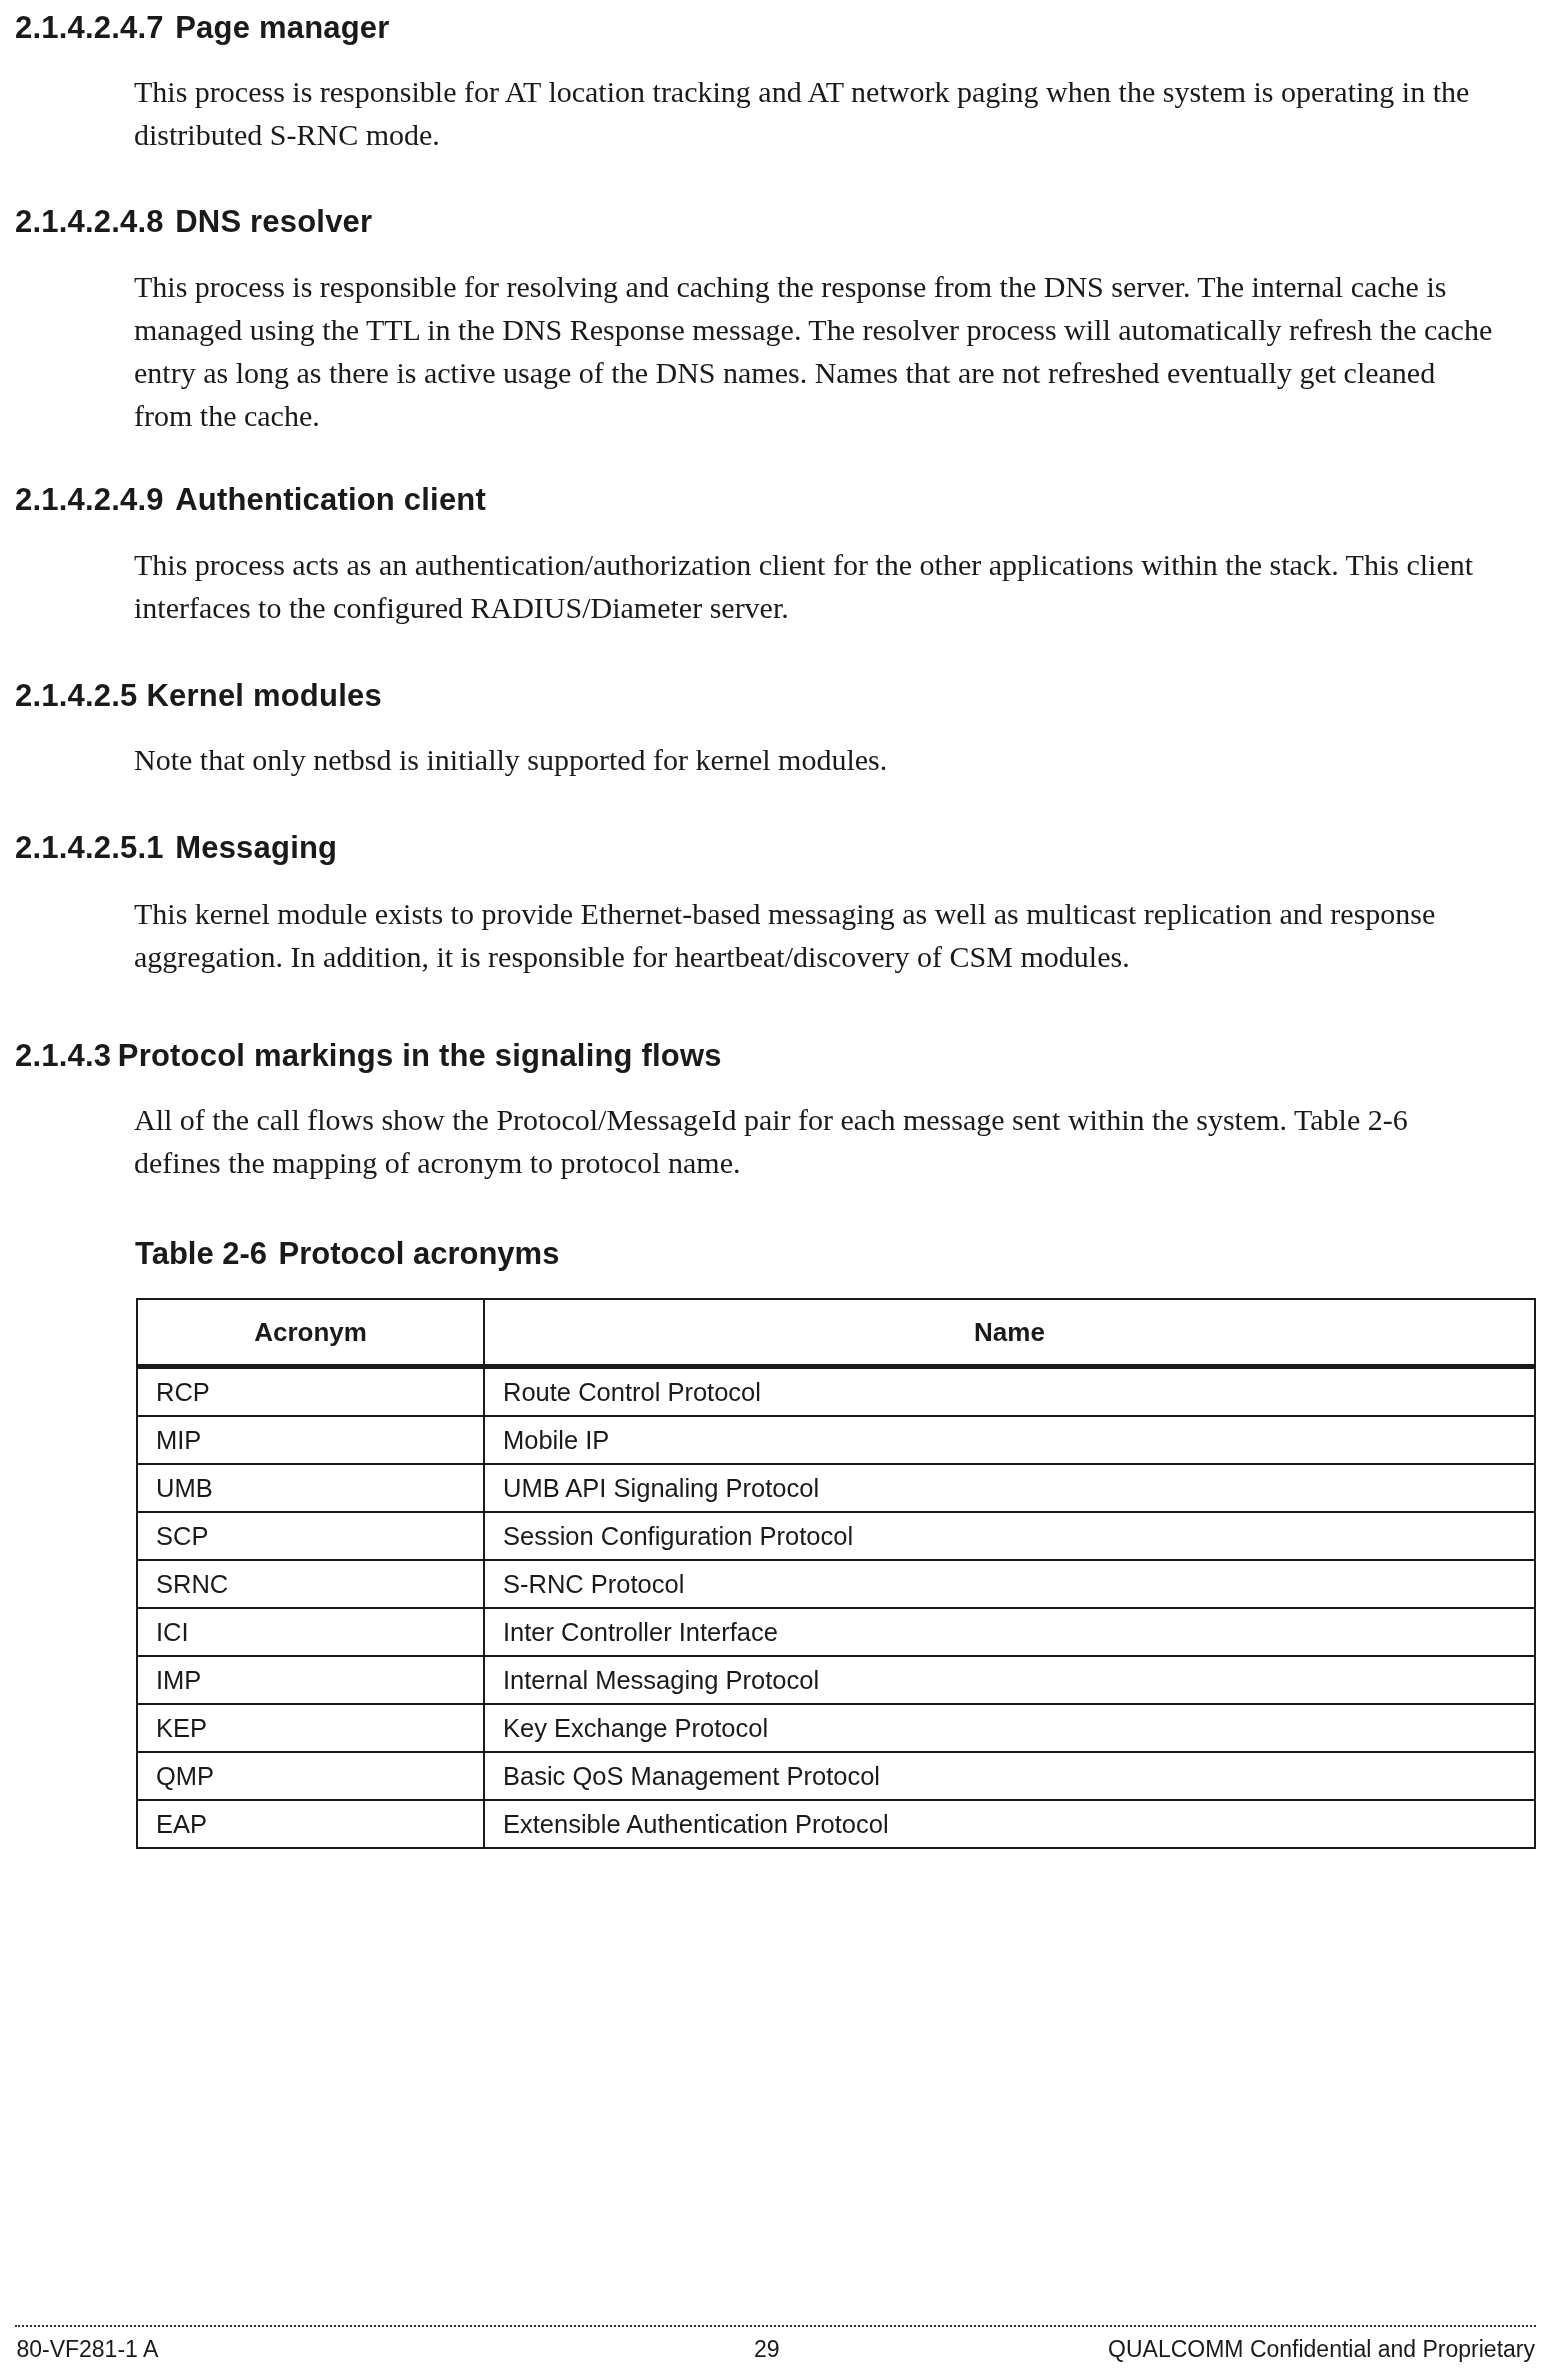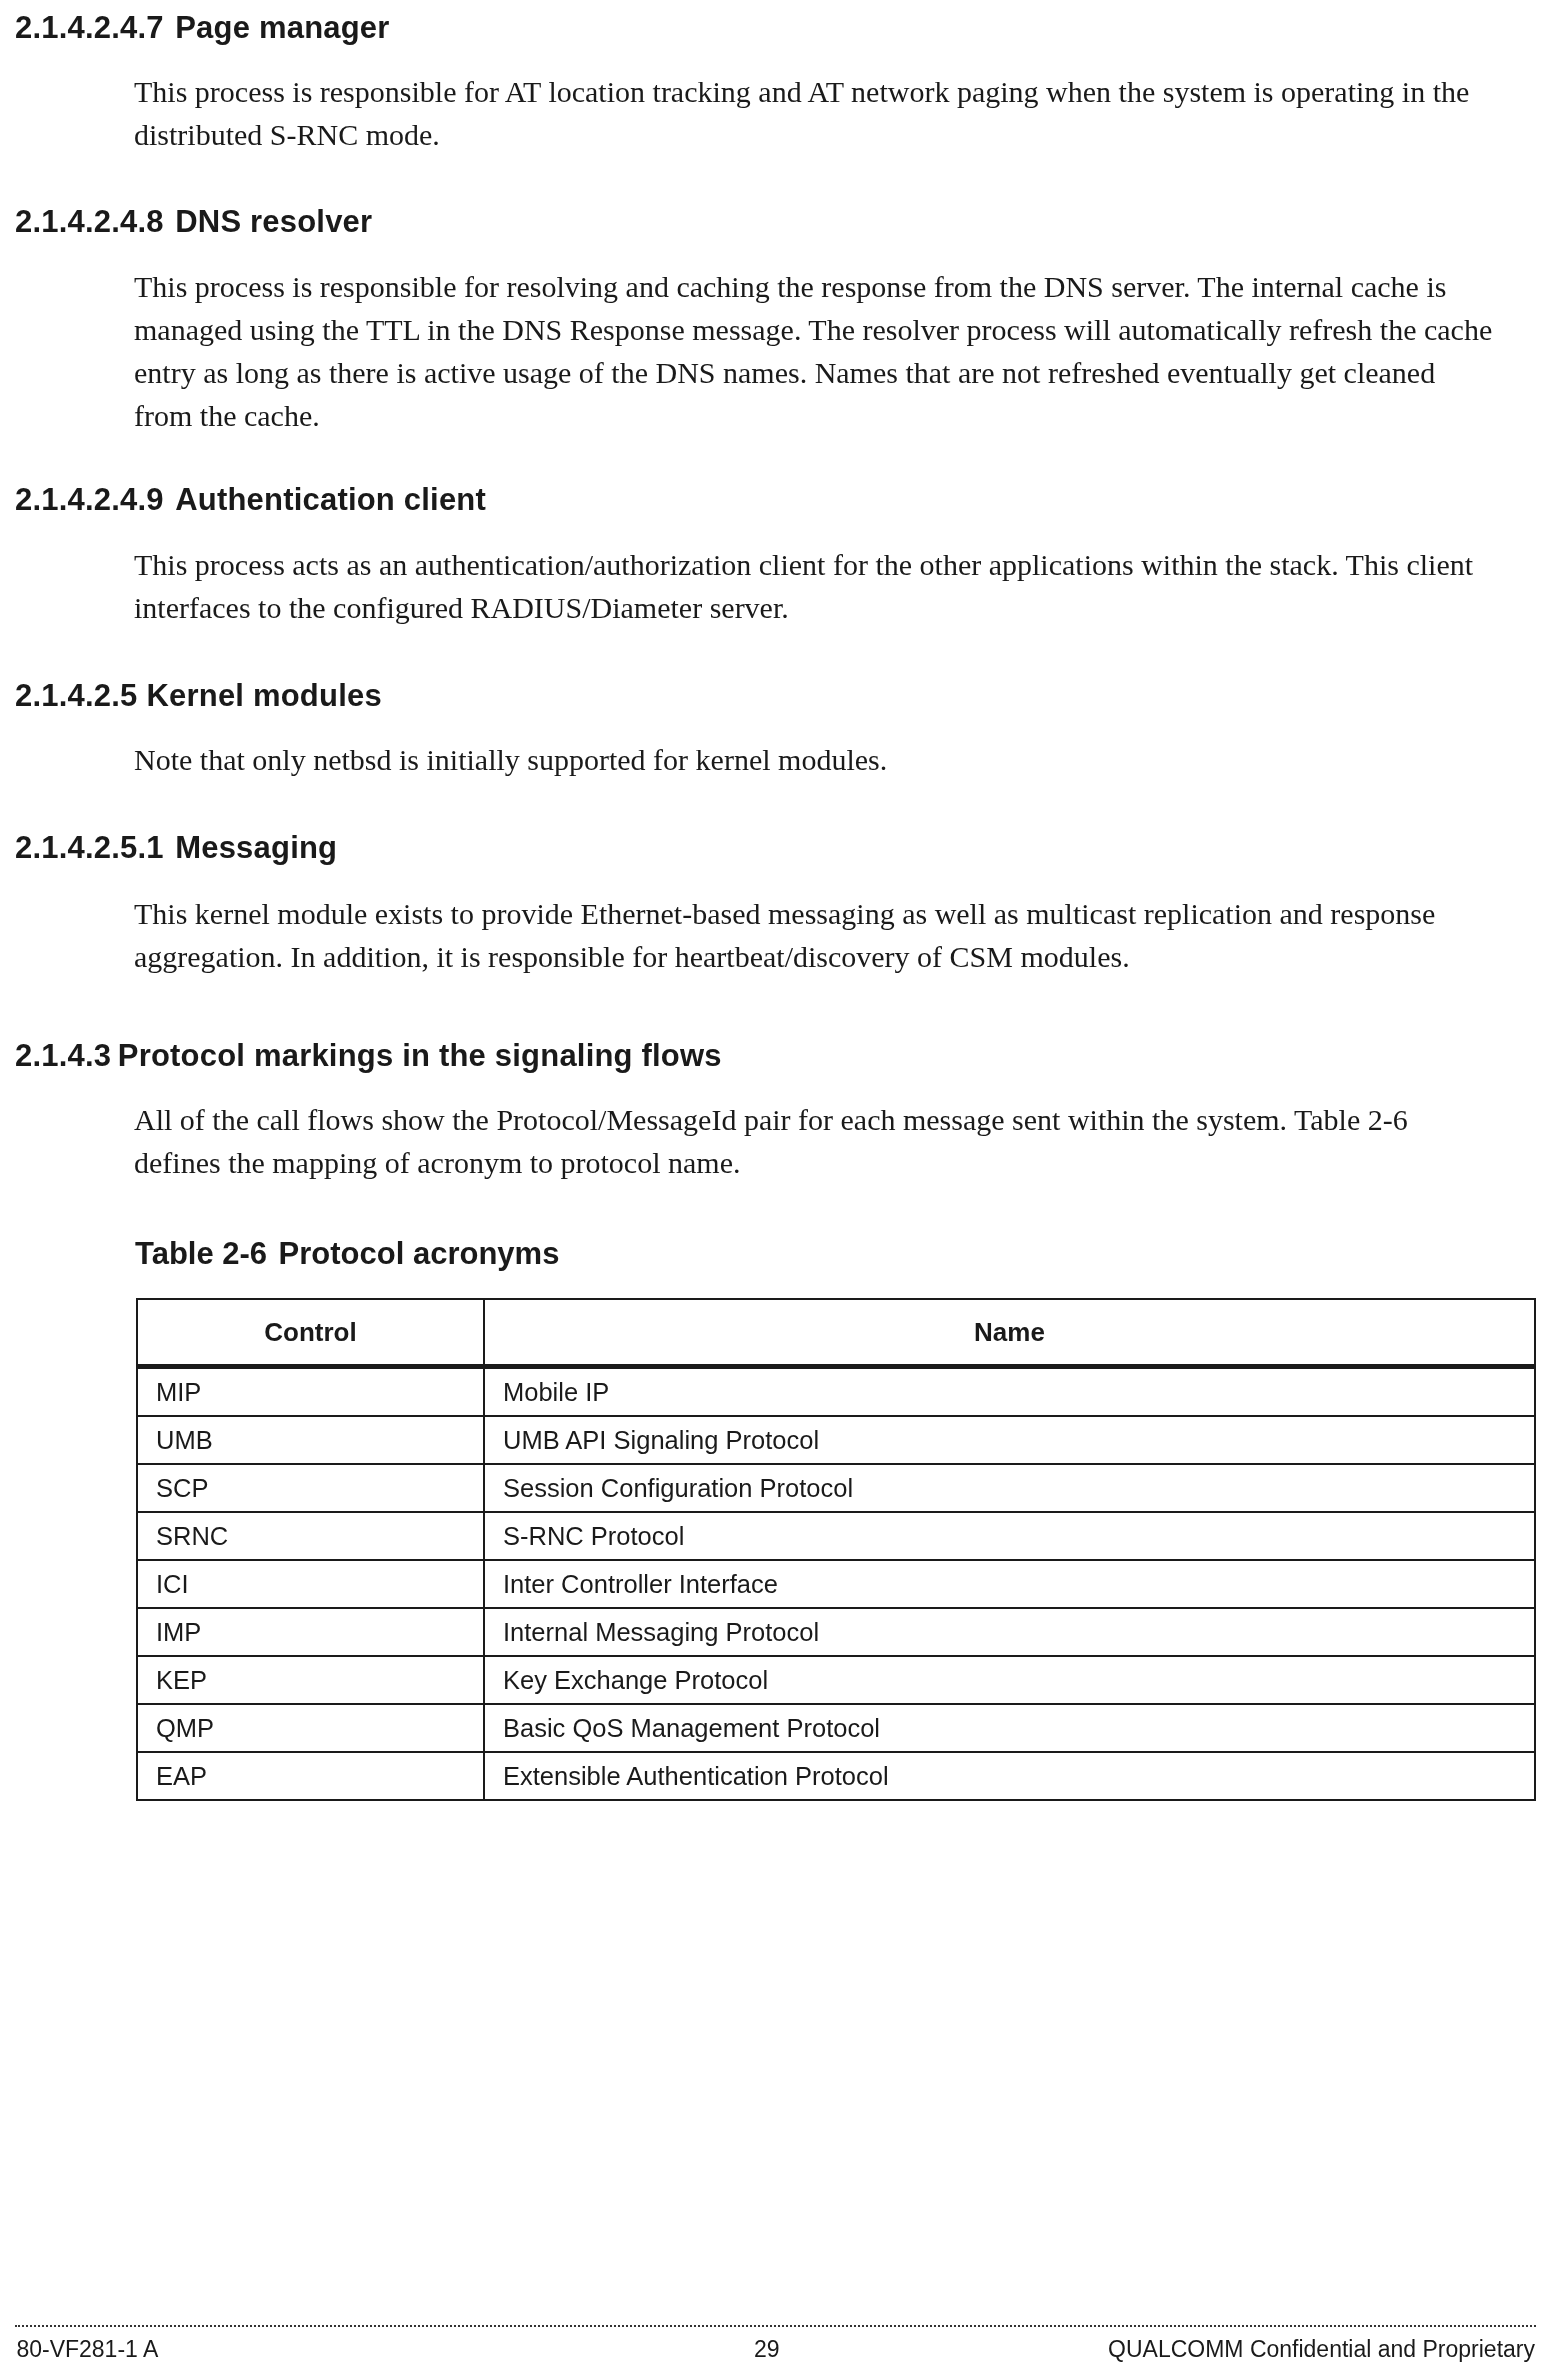--- a/index.html
+++ b/index.html
@@ -84,25 +84,29 @@
 </div>
 <div class="p" style="top:1098px;">All of the call flows show the Protocol/MessageId pair for each message sent within the system. Table 2-6 defines the mapping of acronym to protocol name.</div>
 
 <div class="cap">
   <span class="num">Table 2-6</span><span>Protocol acronyms</span>
 </div>
 
 <table class="acr">
   <thead>
     <tr>
-      <th class="c1">Control</th>
+      <th class="c1">Acronym</th>
       <th>Name</th>
     </tr>
   </thead>
   <tbody>
+    <tr>
+        <td class="c1">RCP</td>
+        <td>Route Control Protocol</td>
+      </tr>
     <tr>
         <td class="c1">MIP</td>
         <td>Mobile IP</td>
       </tr>
     <tr>
         <td class="c1">UMB</td>
         <td>UMB API Signaling Protocol</td>
       </tr>
     <tr>
         <td class="c1">SCP</td>

